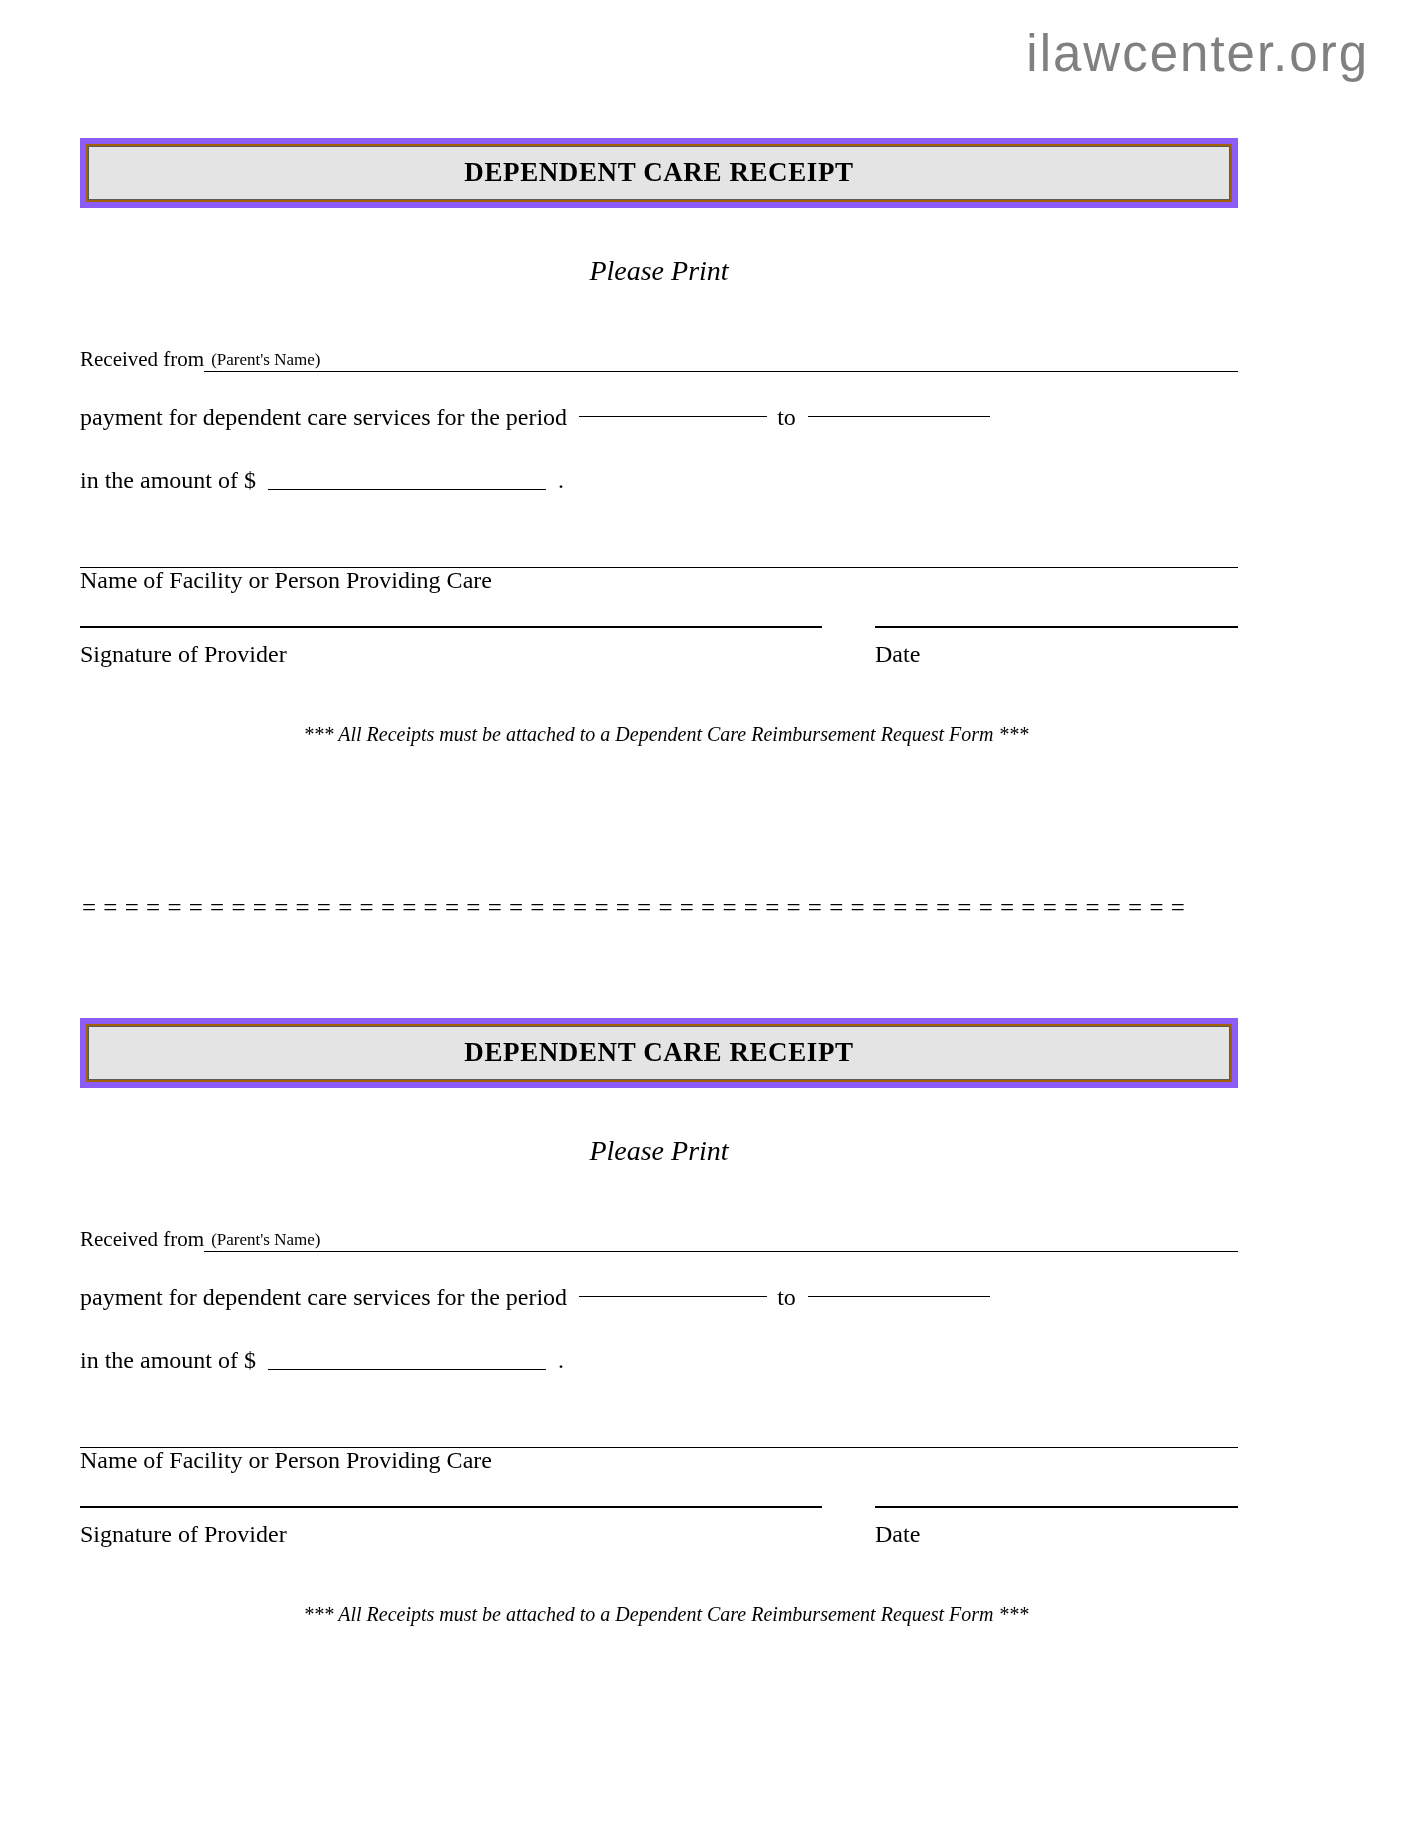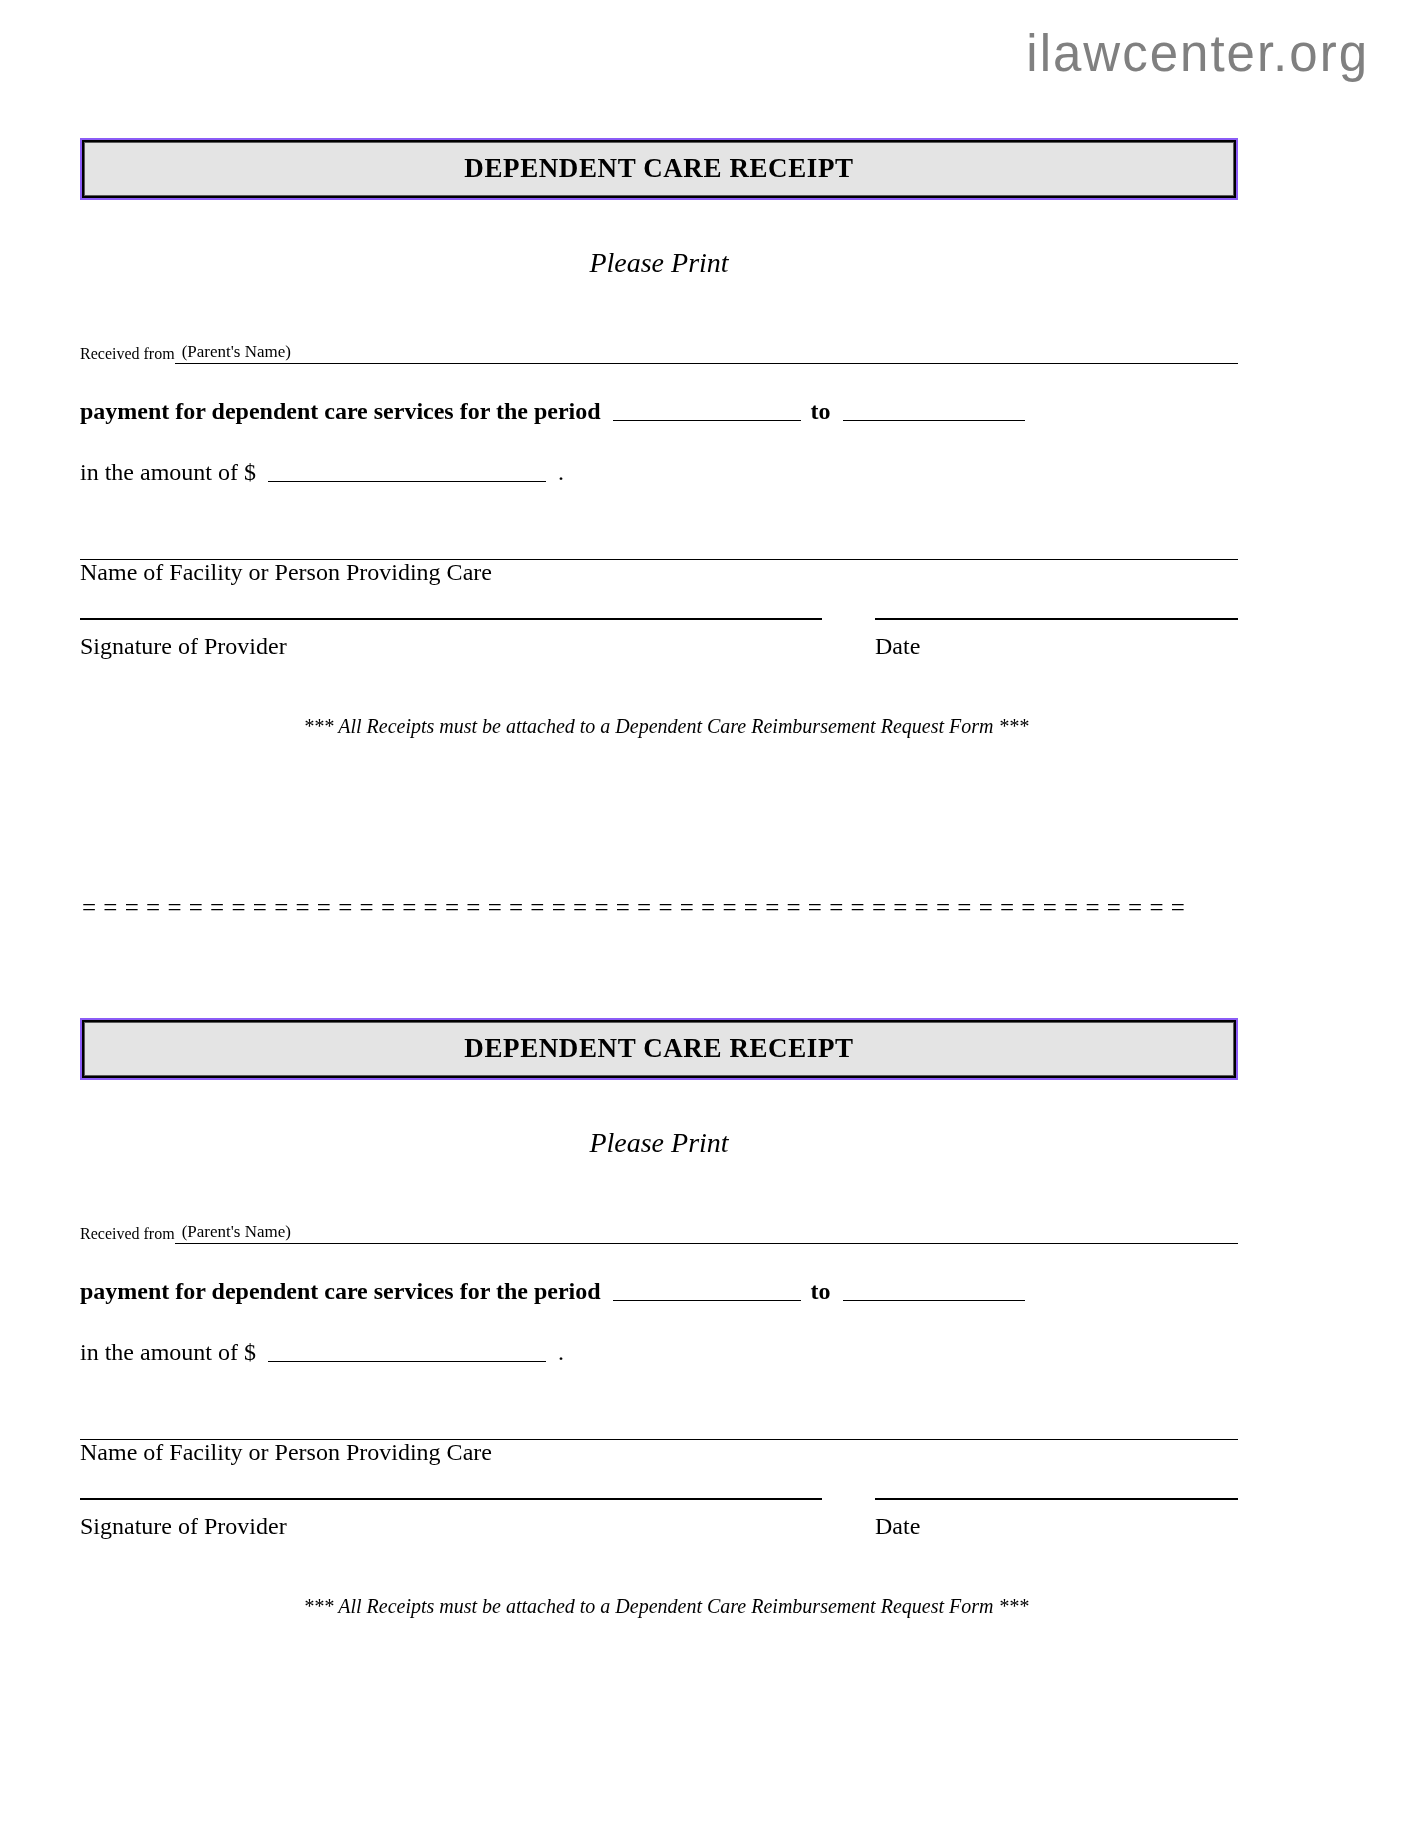--- a/index.html
+++ b/index.html
@@ -41,23 +41,23 @@
   .receipt {
     position: absolute;
     left: 80px;
     width: 1158px;
   }
   .receipt-1 { top: 138px; }
   .receipt-2 { top: 1018px; }
 
   
   .title-banner {
-    border: 2px solid #8b5cf6;
+    border: 6px solid #8b5cf6;
     padding: 2px;
-    background: #000000;
+    background: #a16207;
   }
   .title-banner-inner {
     border: 1px solid #5a5a5a;
     background: #e4e4e4;
     text-align: center;
     padding: 11px 0 13px 0;
   }
   .title-text {
     font-size: 27px;
     font-weight: bold;
@@ -73,21 +73,21 @@
   }
 
   
   .row-received {
     display: flex;
     align-items: flex-end;
     margin-top: 55px;
     height: 30px;
   }
   .lbl-received {
-    font-size: 16px;
+    font-size: 21px;
     line-height: 1;
     padding-bottom: 2px;
     white-space: nowrap;
   }
   .lbl-parent {
     font-size: 17px;
     line-height: 1;
     padding-bottom: 3px;
     padding-left: 7px;
     white-space: nowrap;
@@ -95,24 +95,23 @@
   }
   .rule-grow {
     flex: 1 1 auto;
     border-bottom: 1.6px solid #000;
     height: 0;
   }
 
   
   .row-period {
     display: flex;
-    align-items: flex-end;
+    align-items: center;
     margin-top: 31px;
     height: 30px;
-    font-weight: bold;
   }
   .row-period .txt {
     font-size: 24px;
     line-height: 1;
     white-space: nowrap;
     padding-bottom: 2px;
   }
   .blank-period {
     width: 188px;
     border-bottom: 1.6px solid #000;

